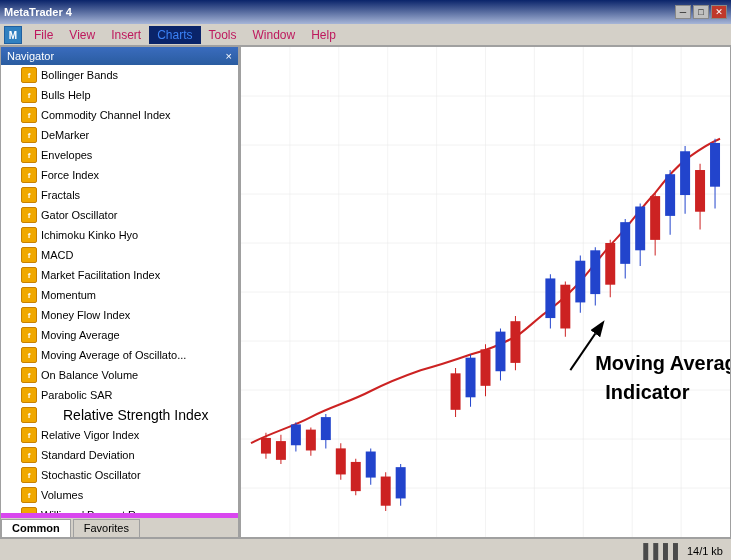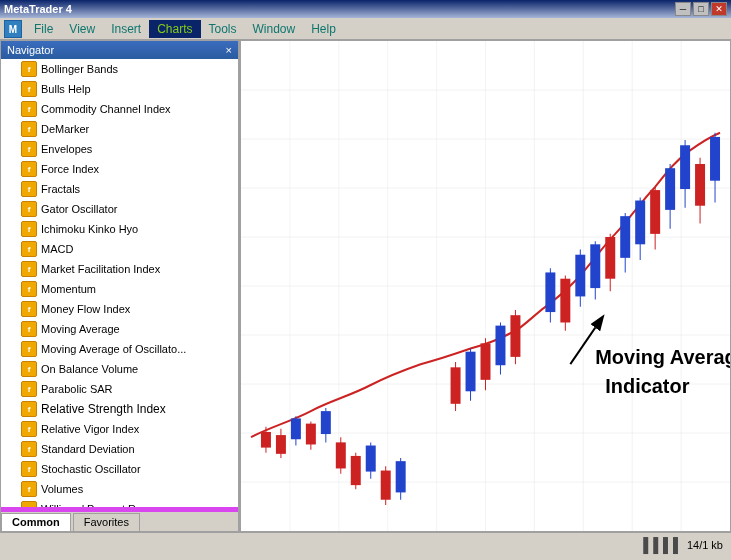--- a/index.html
+++ b/index.html
@@ -1,20 +1,20 @@
 <!DOCTYPE html>
 <html><head>
   <meta charset="utf-8">
   <style>
     * { box-sizing: border-box; margin: 0; padding: 0; }
     body { width: 731px; height: 560px; overflow: hidden; font-family: 'Segoe UI', Tahoma, Arial, sans-serif; font-size: 12px; background: #d4d0c8; }
 
     
     .title-bar {
-      height: 18px;
+      height: 24px;
       background: linear-gradient(to bottom, #0a246a, #a6b5d7);
       display: flex; align-items: center; justify-content: space-between;
       padding: 0 4px;
       color: white;
     }
     .title-bar-left { display: flex; align-items: center; gap: 4px; font-size: 11px; font-weight: bold; }
     .title-bar-controls { display: flex; gap: 2px; }
     .title-btn {
       width: 16px; height: 14px; background: #c0c0c0;
       border: 1px solid #888; font-size: 9px; display: flex; align-items: center; justify-content: center;
@@ -32,23 +32,23 @@
     }
     .menu-bar-app-icon {
       width: 18px; height: 18px; background: #3080c0;
       border: 1px solid #2060a0; margin-right: 4px;
       display: flex; align-items: center; justify-content: center;
       color: white; font-size: 10px; font-weight: bold;
     }
     .menu-item {
       padding: 2px 8px;
       cursor: pointer;
-      color: #0f766e;
-    }
-    .menu-item.active { background: #0a246a; color: #84cc16; }
+      color: #be185d;
+    }
+    .menu-item.active { background: #0a246a; color: #3b82f6; }
 
     
     .main-content {
       display: flex;
       height: calc(560px - 44px - 24px);
       background: #d4d0c8;
     }
 
     
     .navigator {
@@ -248,21 +248,21 @@
           <div class="nav-item nav-indent">
             <div class="nav-icon">f</div>
             <span style="font-size: 11px;">On Balance Volume</span>
           </div>
           <div class="nav-item nav-indent">
             <div class="nav-icon">f</div>
             <span style="font-size: 11px;">Parabolic SAR</span>
           </div>
           <div class="nav-item nav-indent">
             <div class="nav-icon">f</div>
-            <span style="font-size: 12px;">Relative Strength Index</span>
+            <span style="font-size: 14px; margin-left: 22px;">Relative Strength Index</span>
           </div>
           <div class="nav-item nav-indent">
             <div class="nav-icon">f</div>
             <span style="font-size: 11px;">Relative Vigor Index</span>
           </div>
           <div class="nav-item nav-indent">
             <div class="nav-icon">f</div>
             <span style="font-size: 11px;">Standard Deviation</span>
           </div>
           <div class="nav-item nav-indent">

